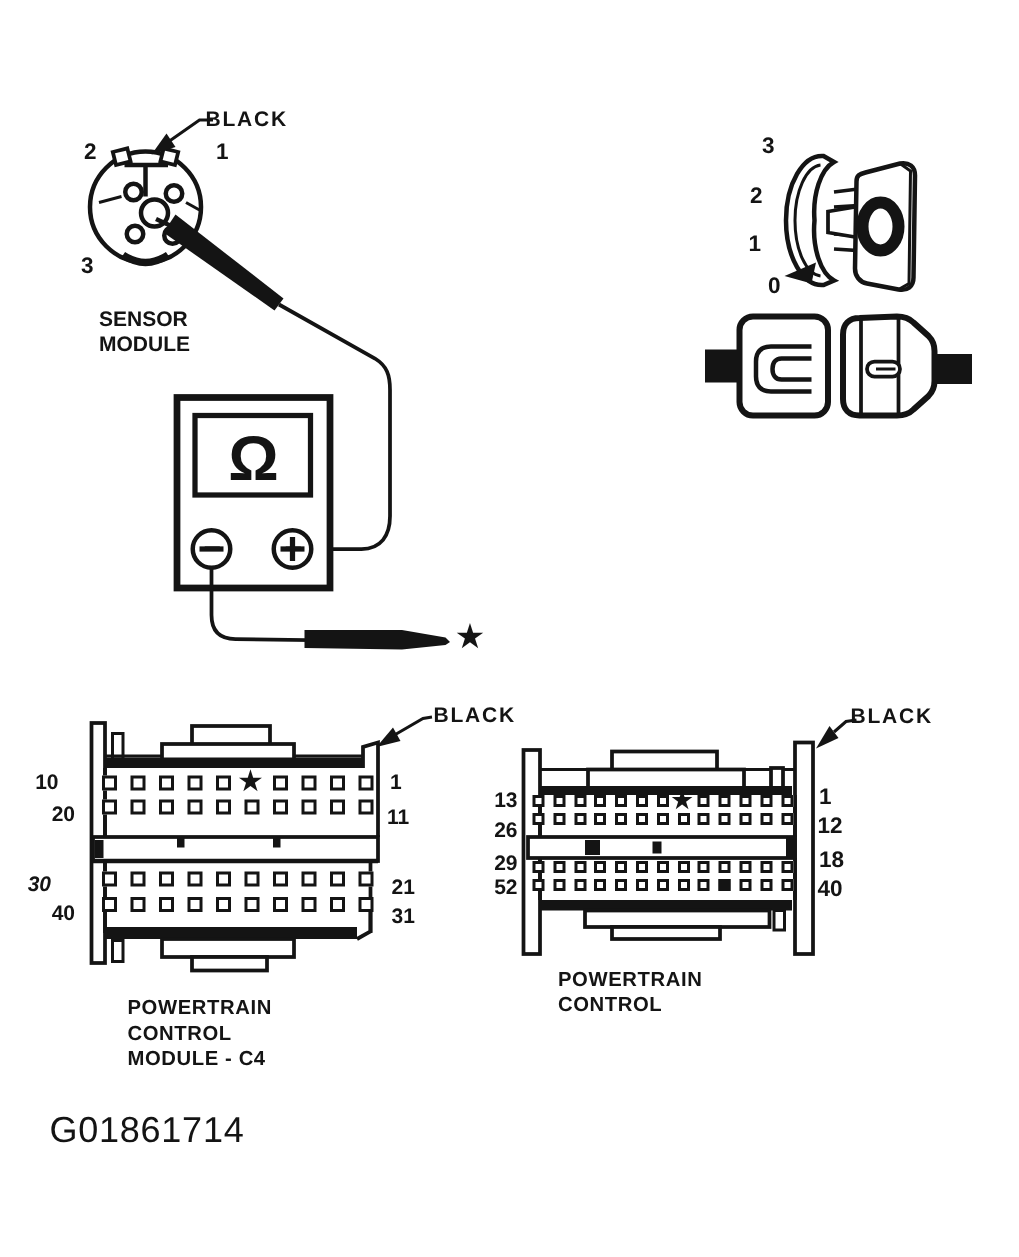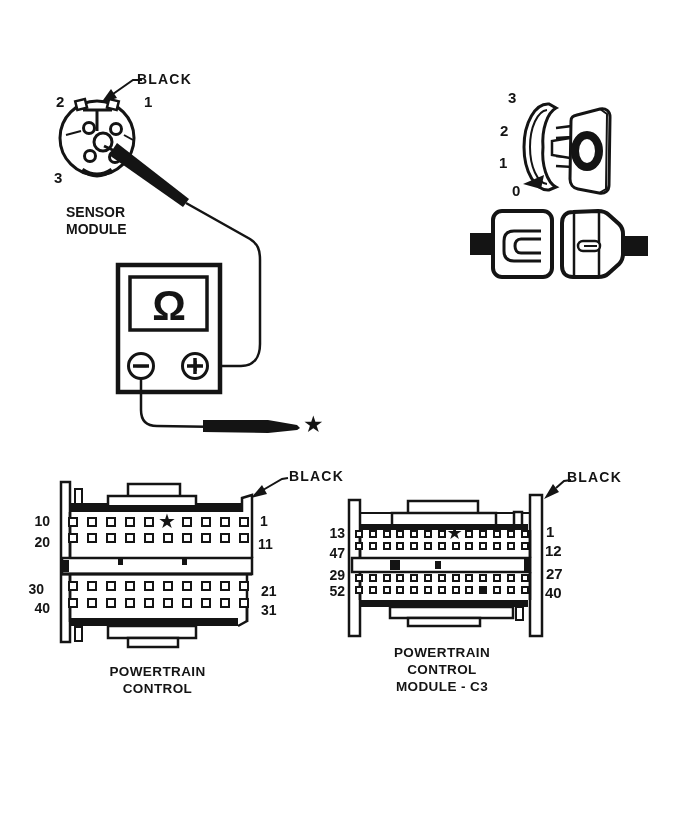--- a/index.html
+++ b/index.html
@@ -6,21 +6,21 @@
   #canvas{
     position:relative;width:679px;height:838px;background:#fff;
     font-family:"Liberation Sans",sans-serif;overflow:hidden;
   }
   svg{position:absolute;left:0;top:0;}
   .t{position:absolute;color:#141414;font-weight:bold;white-space:nowrap;line-height:1;}
   .pinlbl{font-size:14px;}
   .lbl-right-align{width:24px;text-align:right;}
   .black-lbl{font-size:14px;letter-spacing:1.2px;}
   .posnum{font-size:15px;}
-  .title-block{position:absolute;text-align:center;color:#141414;font-weight:bold;font-size:13.5px;letter-spacing:.4px;}
+  .title-block{position:absolute;color:#141414;font-weight:bold;font-size:13.5px;letter-spacing:.4px;}
   .title-block span{display:block;line-height:17px;}
   .omega{position:absolute;left:149px;top:282px;width:40px;text-align:center;font-size:42px;font-weight:bold;color:#141414;}
   .term{position:absolute;width:25px;height:25px;line-height:25px;text-align:center;font-size:20px;font-weight:bold;color:#141414;}
   .star-abs{position:absolute;color:#141414;line-height:1;}
   .pin{position:absolute;box-sizing:border-box;border:2px solid #141414;background:#fff;}
   .pin-filled{background:#141414;}
   .grid-star{position:absolute;color:#141414;line-height:1;font-weight:normal;}
   .figid{position:absolute;left:33px;top:740px;font-size:24px;color:#141414;letter-spacing:.5px;}
 </style>
 </head>
@@ -174,37 +174,37 @@
   <span class="t posnum" style="left:499px;top:155px;">1</span>
   <span class="t posnum" style="left:512px;top:183px;">0</span>
 
   <span class="omega">Ω</span>
   <span class="term" style="left:129px;top:354px;">−</span>
   <span class="term" style="left:183px;top:354px;">+</span>
 
   <span class="star-abs" style="left:303px;top:413px;font-size:23px;">★</span>
 
   <span class="t black-lbl" style="left:289px;top:469px;">BLACK</span>
-  <span class="t pinlbl lbl-right-align" style="left:26px;top:514px;">10</span>
+  <span class="t pinlbl lbl-right-align" style="left:15px;top:514px;">10</span>
   <span class="t pinlbl lbl-right-align" style="left:26px;top:535px;">20</span>
-  <span class="t pinlbl lbl-right-align" style="left:20px;top:582px;">30</span>
+  <span class="t pinlbl lbl-right-align" style="left:10px;top:582px;font-style:italic;">30</span>
   <span class="t pinlbl lbl-right-align" style="left:26px;top:601px;">40</span>
   <span class="t pinlbl" style="left:260px;top:514px;">1</span>
   <span class="t pinlbl" style="left:258px;top:537px;">11</span>
   <span class="t pinlbl" style="left:261px;top:584px;">21</span>
   <span class="t pinlbl" style="left:261px;top:603px;">31</span>
 
   <span class="t black-lbl" style="left:567px;top:470px;">BLACK</span>
   <span class="t pinlbl lbl-right-align" style="left:321px;top:526px;">13</span>
-  <span class="t pinlbl lbl-right-align" style="left:321px;top:546px;">47</span>
+  <span class="t pinlbl lbl-right-align" style="left:321px;top:546px;">26</span>
   <span class="t pinlbl lbl-right-align" style="left:321px;top:568px;">29</span>
   <span class="t pinlbl lbl-right-align" style="left:321px;top:584px;">52</span>
   <span class="t" style="left:546px;top:524px;font-size:15px;">1</span>
   <span class="t" style="left:545px;top:543px;font-size:15px;">12</span>
-  <span class="t" style="left:546px;top:566px;font-size:15px;">27</span>
+  <span class="t" style="left:546px;top:566px;font-size:15px;">18</span>
   <span class="t" style="left:545px;top:585px;font-size:15px;">40</span>
 
   <div>
       <span class="pin" style="left: 68px; top: 517px; width: 10px; height: 10px;"></span>
       <span class="pin" style="left: 87px; top: 517px; width: 10px; height: 10px;"></span>
       <span class="pin" style="left: 106px; top: 517px; width: 10px; height: 10px;"></span>
       <span class="pin" style="left: 125px; top: 517px; width: 10px; height: 10px;"></span>
       <span class="pin" style="left: 144px; top: 517px; width: 10px; height: 10px;"></span>
       <span class="grid-star" style="left: 158px; top: 511px; font-size: 20px;">★</span>
       <span class="pin" style="left: 182px; top: 517px; width: 10px; height: 10px;"></span>
@@ -293,20 +293,21 @@
       <span class="pin" style="left: 465.4px; top: 586px; width: 8px; height: 8px;"></span>
       <span class="pin pin-filled" style="left: 479.2px; top: 586px; width: 8px; height: 8px;"></span>
       <span class="pin" style="left: 493px; top: 586px; width: 8px; height: 8px;"></span>
       <span class="pin" style="left: 506.8px; top: 586px; width: 8px; height: 8px;"></span>
       <span class="pin" style="left: 520.6px; top: 586px; width: 8px; height: 8px;"></span>
     </div>
 
   <div class="title-block" style="left:85px;top:663px;width:145px;">
     <span>POWERTRAIN</span>
     <span>CONTROL</span>
+    <span>MODULE - C4</span>
   </div>
   <div class="title-block" style="left:372px;top:644px;width:140px;">
     <span>POWERTRAIN</span>
     <span>CONTROL</span>
-    <span>MODULE - C3</span>
   </div>
 
+  <span class="figid">G01861714</span>
 </div>
 
 </body></html>

